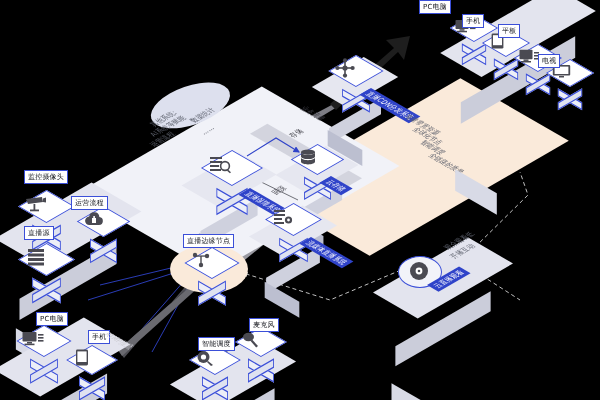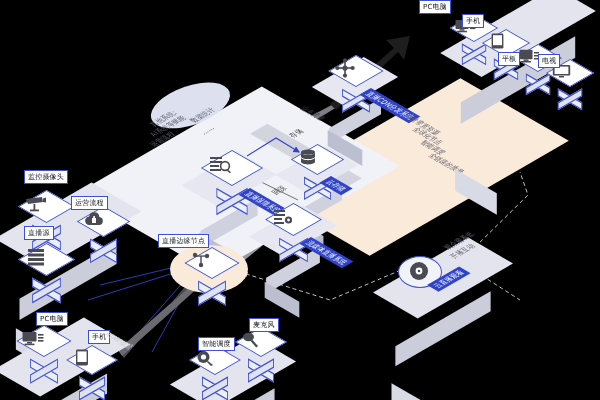--- a/index.html
+++ b/index.html
@@ -368,21 +368,21 @@
           <g fill="#4a4a52">
             <circle cx="3" cy="3" r="2.2"></circle>
             <circle cx="15" cy="4" r="2.2"></circle>
             <circle cx="9" cy="13" r="2.2"></circle>
             <rect x="3.6" y="3.4" width="11" height="1.3"></rect>
             <rect x="8.3" y="4" width="1.4" height="8"></rect>
           </g>
         </svg>
     </div>
   </div>
-  <div class="chip" style="left:158px;top:234px;">直播边缘节点</div>
+  <div class="chip" style="left:183px;top:234px;">直播边缘节点</div>
 
   <div class="slab" style="left:452px;top:8px;">
     <div class="top" style="width:132px;height:48px;background:#e3e4ee;"></div>
     <div class="front" style="width:132px;height:16px;background:#cbcdda;transform:rotate(-30deg) skewX(-30deg) scaleY(1.1547) translate(0px,48px);"></div>
     <div class="side" style="width:48px;height:16px;background:#d8dae6;transform:rotate(30deg) skewX(30deg) scaleY(1.1547) translate(0px,132px);"></div>
   </div>
   <div class="cube" style="left:460px;top:14px;">
     <div class="c-top" style="width:28px;height:28px;background:#fff;border:1px solid #3b4fd8;box-sizing:border-box;"></div>
     <div class="c-r" style="width:28px;height:6px;background:#eceef7;transform:rotate(30deg) skewX(30deg) scaleY(1.1547) translate(0px,28px);border:1px solid #3b4fd8;box-sizing:border-box;"></div>
     <div class="c-l" style="width:28px;height:6px;background:#dfe2f0;transform:rotate(-30deg) skewX(-30deg) scaleY(1.1547) translate(0px,28px);border:1px solid #3b4fd8;box-sizing:border-box;"></div>
@@ -424,21 +424,21 @@
             <rect x="0.5" y="0.8" width="13" height="9.4" rx="0.8"></rect>
             <rect x="4.5" y="10.4" width="5" height="1.5"></rect>
             <rect x="2" y="12" width="10" height="1.5"></rect>
             <rect x="15" y="3" width="5" height="1.5"></rect>
             <rect x="15" y="6" width="5" height="1.5"></rect>
             <rect x="15" y="9" width="5" height="1.5"></rect>
           </g>
         </svg>
     </div>
   </div>
-  <div class="chip" style="left:498px;top:52px;">平板</div>
+  <div class="chip" style="left:498px;top:24px;">平板</div>
   <div class="cube" style="left:556px;top:59px;">
     <div class="c-top" style="width:28px;height:28px;background:#fff;border:1px solid #3b4fd8;box-sizing:border-box;"></div>
     <div class="c-r" style="width:28px;height:6px;background:#eceef7;transform:rotate(30deg) skewX(30deg) scaleY(1.1547) translate(0px,28px);border:1px solid #3b4fd8;box-sizing:border-box;"></div>
     <div class="c-l" style="width:28px;height:6px;background:#dfe2f0;transform:rotate(-30deg) skewX(-30deg) scaleY(1.1547) translate(0px,28px);border:1px solid #3b4fd8;box-sizing:border-box;"></div>
     <div class="glyph" style="left:-9px;top:2px;width:28px;height:20px;">
       <svg width="19" height="14" viewBox="0 0 19 14">
           <g fill="#4a4a52">
             <rect x="0.8" y="1" width="17.4" height="10.6" rx="1"></rect>
             <rect x="2.6" y="2.6" width="13.8" height="7.4" fill="#fff"></rect>
             <rect x="7" y="12" width="5" height="1.5"></rect>

